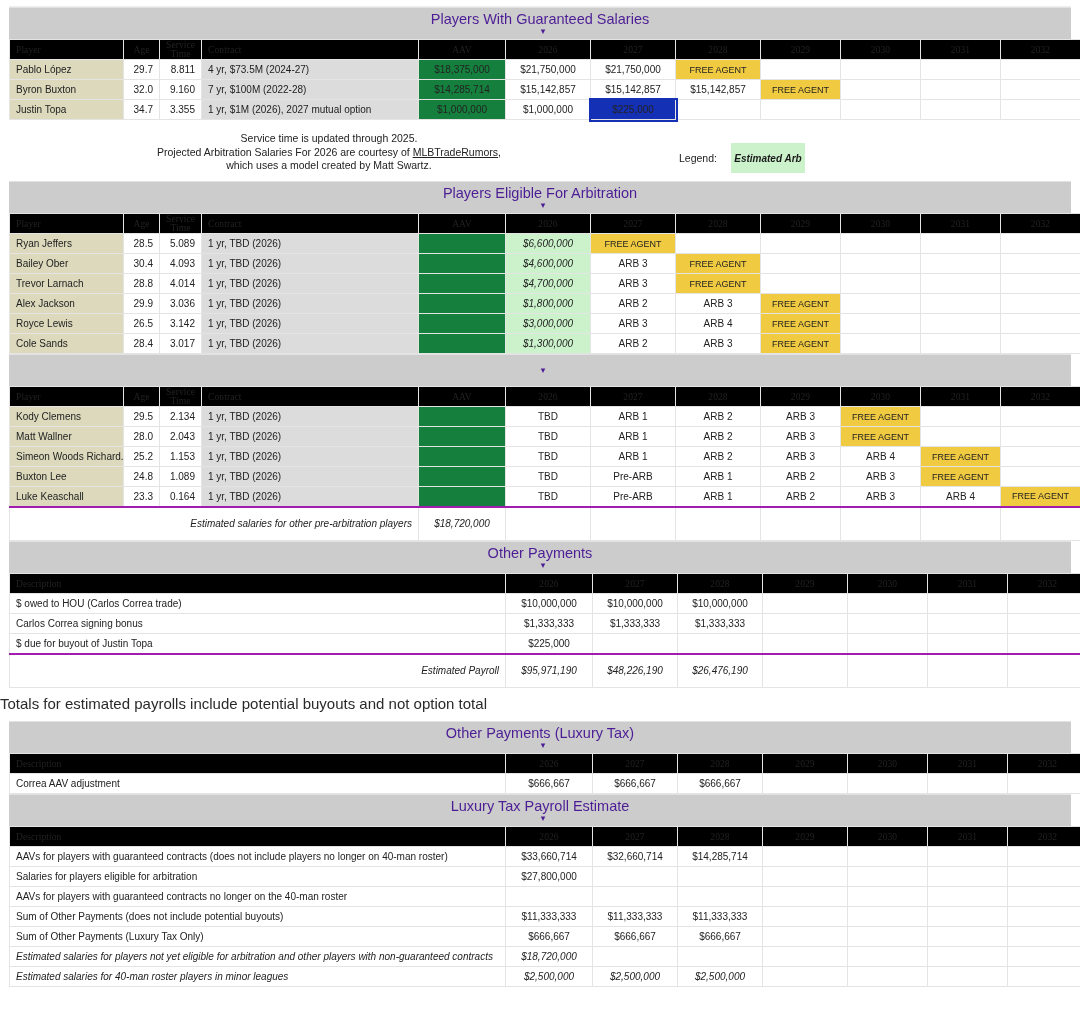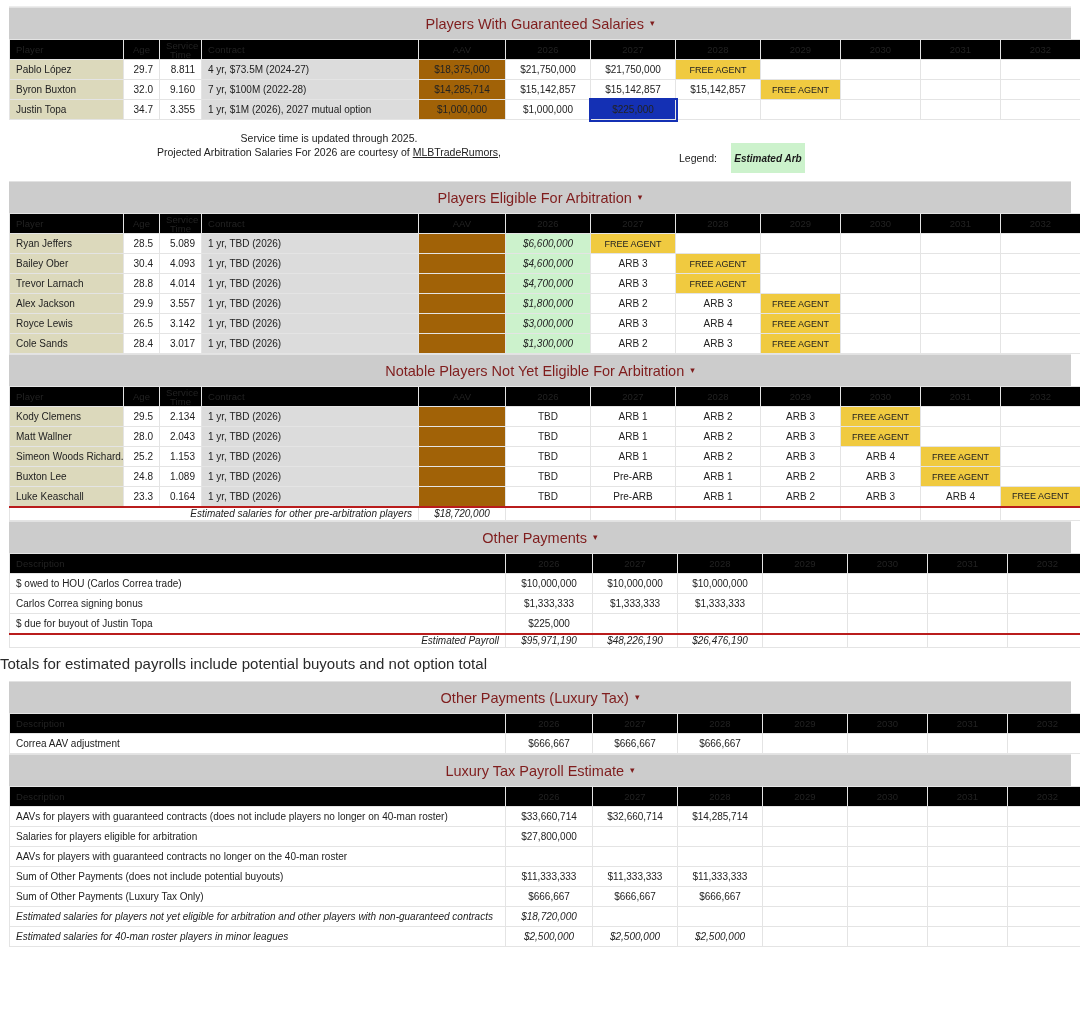--- a/index.html
+++ b/index.html
@@ -13,23 +13,24 @@
   .page { width: 1080px; height: 1024px; position: relative; }
 
   
   .section-bar {
     background: #cccccc;
     height: 32px;
     display: flex;
     align-items: center;
     justify-content: center;
     font-size: 14.5px;
-    color: #7f1d1d;
+    color: #4c1d95;
     margin: 0 9px;
     border-top: 1px solid #e2e2e2;
+    flex-direction: column;
   }
   .section-bar .caret { font-size: 9px; margin-left: 6px; position: relative; top: -1px; }
 
   
   table.grid {
     border-collapse: collapse;
     table-layout: fixed;
     width: 1071px;
     margin-left: 9px;
     font-size: 10px;
@@ -46,48 +47,49 @@
   thead th {
     background: #000000;
     color: #ffffff;
     font-size: 9.5px;
     font-weight: bold;
     height: 26px;
     border: 1px solid #000;
     border-right: 1px solid #ffffff;
     text-align: center;
     letter-spacing: .1px;
+    font-family: Liberation Serif, serif;
   }
   thead th.left { text-align: left; }
   thead th.sd { line-height: 9px; }
 
   tbody td { background: #ffffff; text-align: center; }
   td.player {
     background: #dcd9bc;
     text-align: left;
     font-weight: bold;
     font-size: 10px;
     color: #1a1a1a;
   }
   td.num { text-align: right; color: #3c3c3c; padding-right: 9px; border-radius: 7px; }
   td.contract { background: #dcdcdc; text-align: left; color: #3c3c3c; }
-  td.aavcell { background: #a16207; }
+  td.aavcell { background: #15803d; }
   td.money { text-align: center; color: #3c3c3c; }
   td.est-arb { background: #ccf2cc; font-style: italic; color: #2a2a2a; }
   td.free-agent { background: #f0ca40; font-size: 9px; color: #1a1a1a; }
   td.selected {
     background: #1430b4; color: #ffffff;
     outline: 2px solid #1430b4;
     font-weight: bold;
   }
   td.blank { background:#ffffff; }
   td.desc { text-align: left; color: #2a2a2a; }
   td.thickleft { border-left: 2px solid #111111; margin-top: 44px; }
 
-  tr.total-row td { border-top: 2px solid #b91c1c; height: 14px; }
+  tr.total-row td { border-top: 2px solid #a21caf; height: 34px; }
   td.total-label { text-align: right; font-style: italic; font-weight: bold; font-size: 10px; color:#111; background:#fff;}
   td.total-val { font-style: italic; font-weight: bold; color: #222; text-align:center;}
   td.italic { font-style: italic; }
 
   
   .notes-wrap {
     display: flex; align-items: flex-start;
     margin: 9px 9px 0 9px;
     height: 52px;
   }
@@ -205,20 +207,21 @@
           <td class="blank"></td>
           <td class="blank"></td>
         </tr>
       </tbody>
   </table>
 
   <div class="notes-wrap">
     <div class="notes">
       <div>Service time is updated through 2025.</div>
       <div><span>Projected Arbitration Salaries For 2026 are courtesy of </span><a href="#">MLBTradeRumors</a><span>,</span></div>
+      <div>which uses a model created by Matt Swartz.</div>
     </div>
     <div class="legend-wrap">
       <span class="legend-label">Legend:</span>
       <span class="legend-chip">Estimated Arb</span>
     </div>
   </div>
 
   <div class="section-bar">
     <span>Players Eligible For Arbitration</span>
     <span class="caret">▾</span>
@@ -296,21 +299,21 @@
           <td class="money">ARB 3</td>
           <td class="free-agent">FREE AGENT</td>
           <td class="blank"></td>
           <td class="blank"></td>
           <td class="blank"></td>
           <td class="blank"></td>
         </tr>
         <tr>
           <td class="player">Alex Jackson</td>
           <td class="num">29.9</td>
-          <td class="num">3.557</td>
+          <td class="num">3.036</td>
           <td class="contract">1 yr, TBD (2026)</td>
           <td class="aavcell money"></td>
           <td class="est-arb">$1,800,000</td>
           <td class="money">ARB 2</td>
           <td class="money">ARB 3</td>
           <td class="free-agent">FREE AGENT</td>
           <td class="blank"></td>
           <td class="blank"></td>
           <td class="blank"></td>
         </tr>
@@ -339,21 +342,20 @@
           <td class="money">ARB 3</td>
           <td class="free-agent">FREE AGENT</td>
           <td class="blank"></td>
           <td class="blank"></td>
           <td class="blank"></td>
         </tr>
       </tbody>
   </table>
 
   <div class="section-bar">
-    <span>Notable Players Not Yet Eligible For Arbitration</span>
     <span class="caret">▾</span>
   </div>
   <table class="grid">
     <colgroup>
       <col style="width:114px">
         <col style="width:36px">
         <col style="width:42px">
         <col style="width:217px">
       <col style="width:87px">
         <col style="width:85px">

